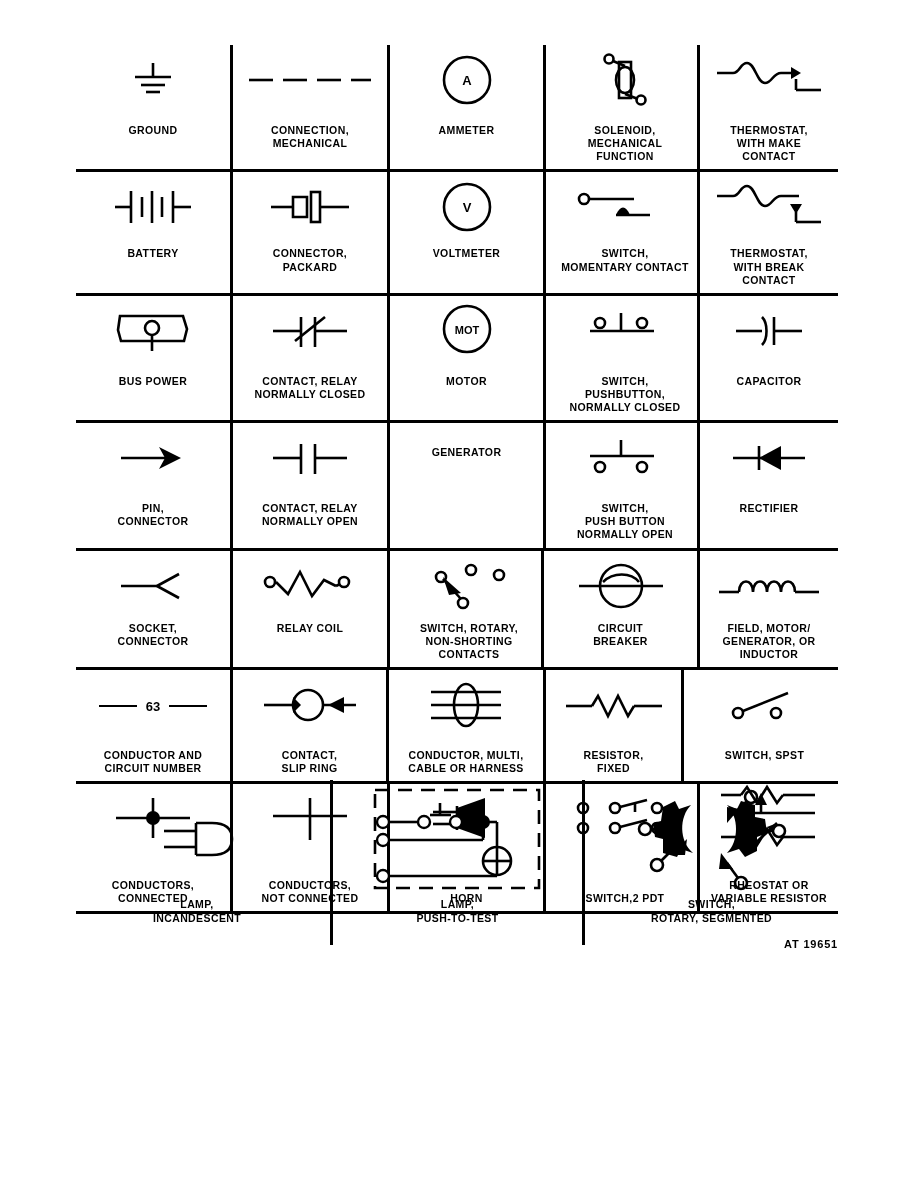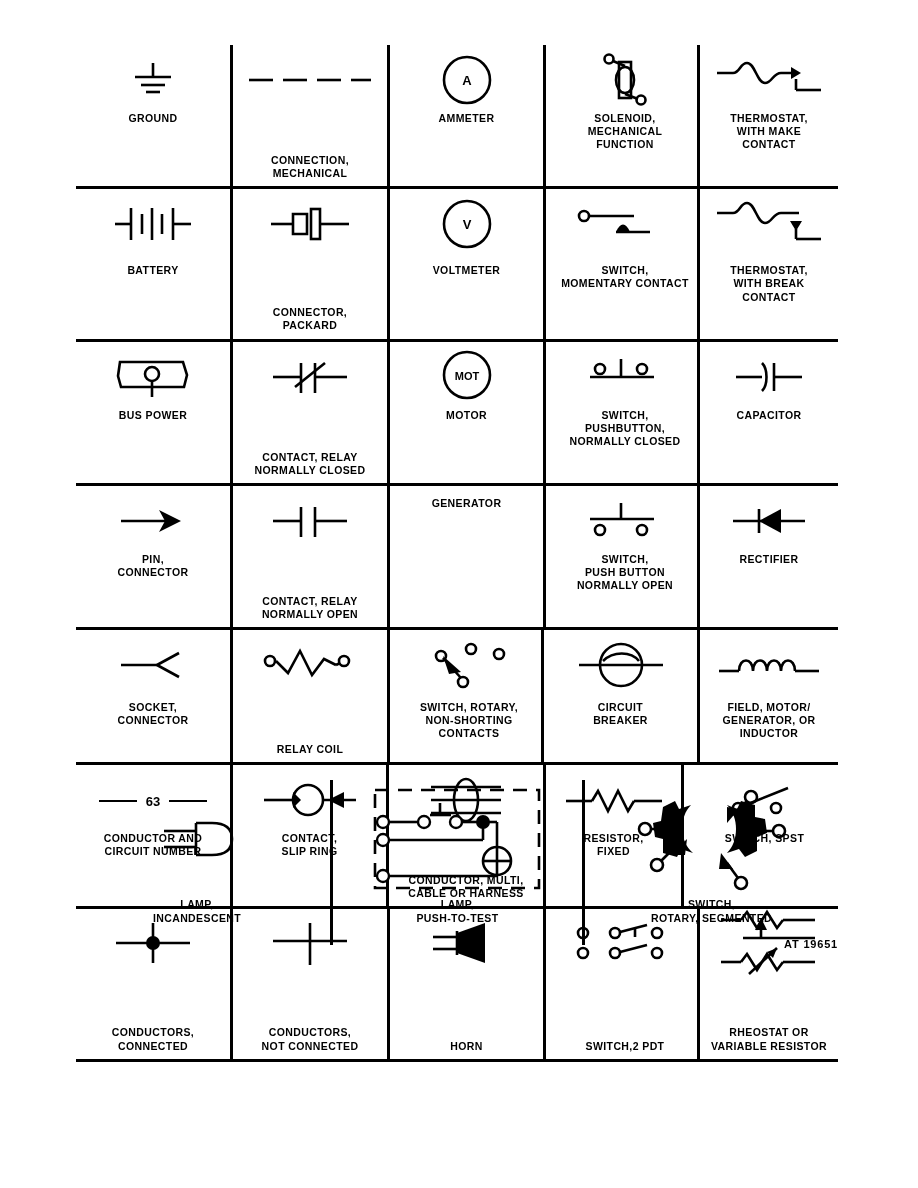--- a/index.html
+++ b/index.html
@@ -45,42 +45,42 @@
     display: flex;
     flex-direction: column;
     align-items: center;
     justify-content: flex-start;
     padding: 7px 4px 6px 4px;
   }
   .sym-cell:last-child { border-right: none; }
 
   
   .c1 { width: 157px; }
-  .c2 { width: 157px; gap: 42px; }
+  .c2 { width: 157px; }
   .c3 { width: 156px; }
   .c4 { width: 154px; padding-left: 11px; }
   .c5 { width: 138px; }
 
   .glyph-box {
     height: 56px;
     width: 100%;
     display: flex;
     align-items: center;
     justify-content: center;
     flex: none;
   }
   .glyph-box svg { display: block; overflow: visible; }
 
   .sym-label {
     font-size: 10.5px;
     font-weight: bold;
     letter-spacing: 0.4px;
     line-height: 1.25;
     text-align: center;
-    margin-top: 4px;
+    margin-top: 16px;
     white-space: pre-line;
   }
 
   
   .r1 .sym-cell { min-height: 104px; }
   .r2 .sym-cell { min-height: 107px; }
   .r3 .sym-cell { min-height: 90px; }
   .r4 .sym-cell { min-height: 89px; }
   .r5 .sym-cell { min-height: 101px; }
   .r6 .sym-cell { min-height: 94px; }

